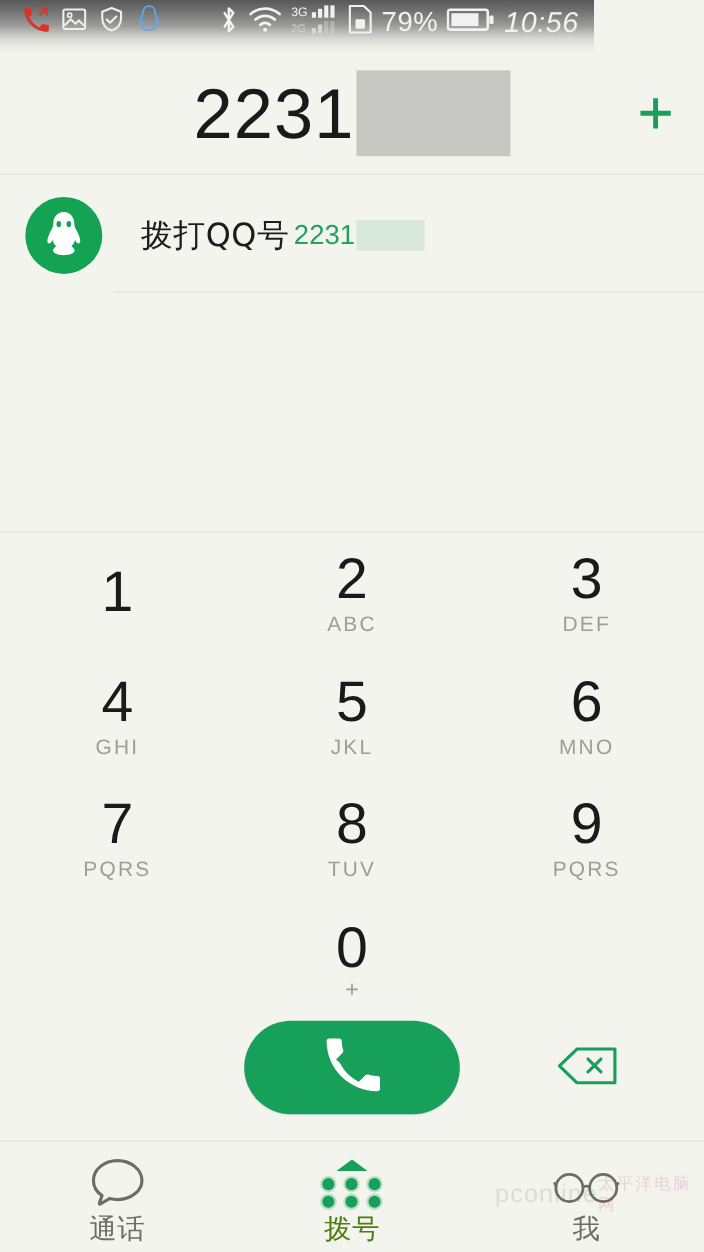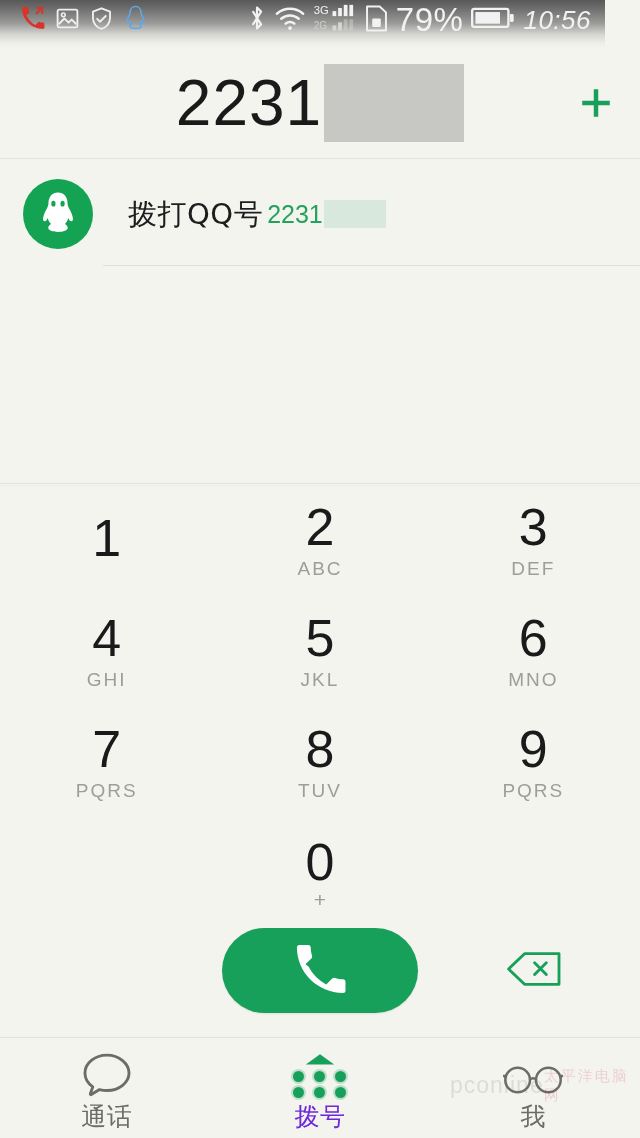--- a/index.html
+++ b/index.html
@@ -7,29 +7,29 @@
   body {
     font-family: "Liberation Sans", "DejaVu Sans", sans-serif;
     background:#f4f4ef;
     position:relative;
     overflow:hidden;
     -webkit-font-smoothing:antialiased;
   }
 
   
   .statusbar{
-    position:absolute; left:0; top:0; width:605px; height:48px;
+    position:absolute; left:0; top:0; width:540px; height:48px;
     background:linear-gradient(to bottom,#585858 0%,#6e6e6e 18%,#9a9a99 48%,#d5d5d1 72%,#ececE6 88%,#f4f4ef 100%);
     display:flex; align-items:flex-start; padding:3px 10px 0 20px;
   }
   .sb-left{ display:flex; align-items:center; gap:9px; height:34px; }
   .sb-right{ margin-left:auto; display:flex; align-items:center; gap:8px; height:34px; padding-right:4px;}
   .sb-ico{ display:block; }
   .sb-text{
-    color:#f2f2f2; font-size:33px; letter-spacing:0.5px;
+    color:#f2f2f2; font-size:25px; letter-spacing:0.5px;
     font-family:"Liberation Sans", sans-serif; line-height:30px;
   }
   .sb-time{ font-size:26px;font-style:italic; }
 
   
   .numberbar{
     position:absolute; left:0; top:48px; width:640px; height:110px;
     display:flex; align-items:center; justify-content:center;
   }
   .number-wrap{
@@ -114,21 +114,21 @@
   }
   .nav-item{
     flex:1; display:flex; flex-direction:column; align-items:center; justify-content:center;
     gap:5px; padding-top:4px;text-align:center;
   }
   .nav-icon{ height:48px; display:flex; align-items:flex-end; justify-content:center; }
   .nav-label{
     font-size:25px; color:#6d6d68; font-family:"DejaVu Sans", sans-serif;
     line-height:28px; letter-spacing:0.5px;
   }
-  .nav-item.active .nav-label{ color:#6d28d9; }
+  .nav-item.active .nav-label{ color:#4d7c0f; }
 
   
   .dp-grid{ display:flex; flex-direction:column; align-items:center; gap:5px; }
   .dp-dots{ display:flex; gap:10px; }
   .dp-dot{
     width:11px; height:11px; border-radius:50%; background:#18a05b;
     box-shadow:0 0 0 2px rgba(24,160,91,0.25);
   }
 
   

